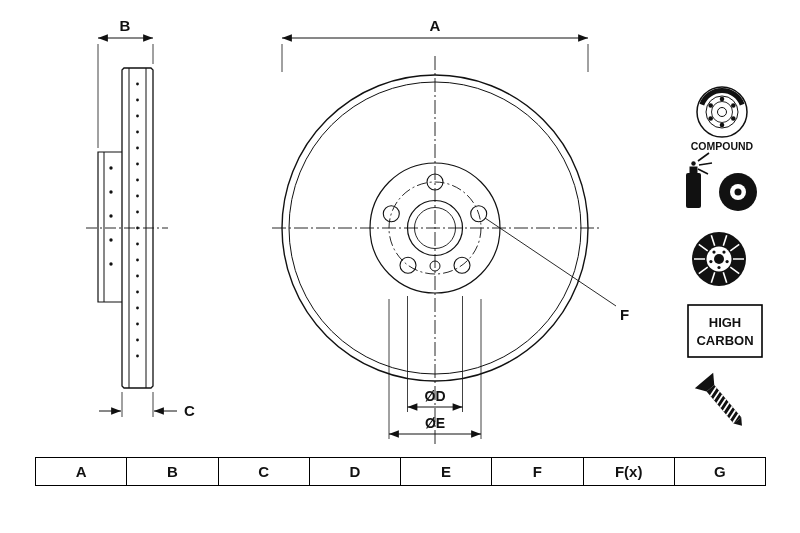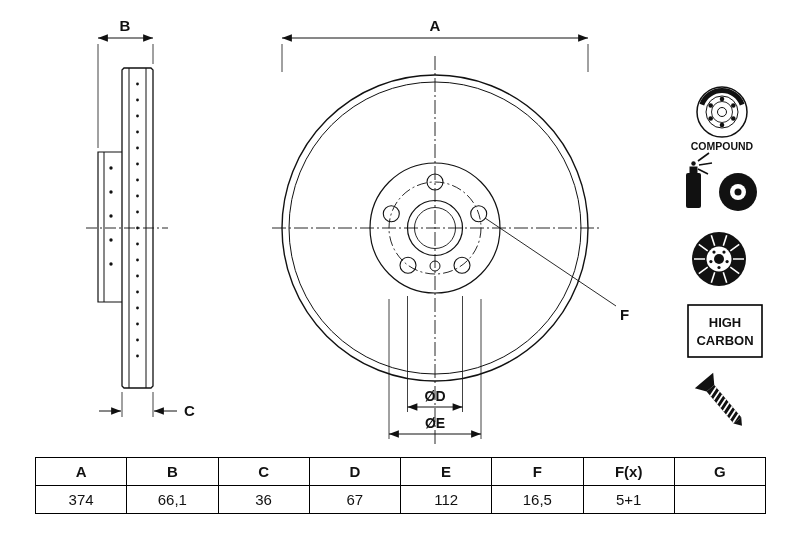--- a/index.html
+++ b/index.html
@@ -152,26 +152,16 @@
     <tr>
       <th>A</th>
       <th>B</th>
       <th>C</th>
       <th>D</th>
       <th>E</th>
       <th>F</th>
       <th>F(x)</th>
       <th>G</th>
     </tr>
-    <tr>
-      <td>374</td>
-      <td>66,1</td>
-      <td>36</td>
-      <td>67</td>
-      <td>112</td>
-      <td>16,5</td>
-      <td>5+1</td>
-      <td></td>
-    </tr>
   </tbody>
 </table>
 
 </div>
 
 </body></html>

